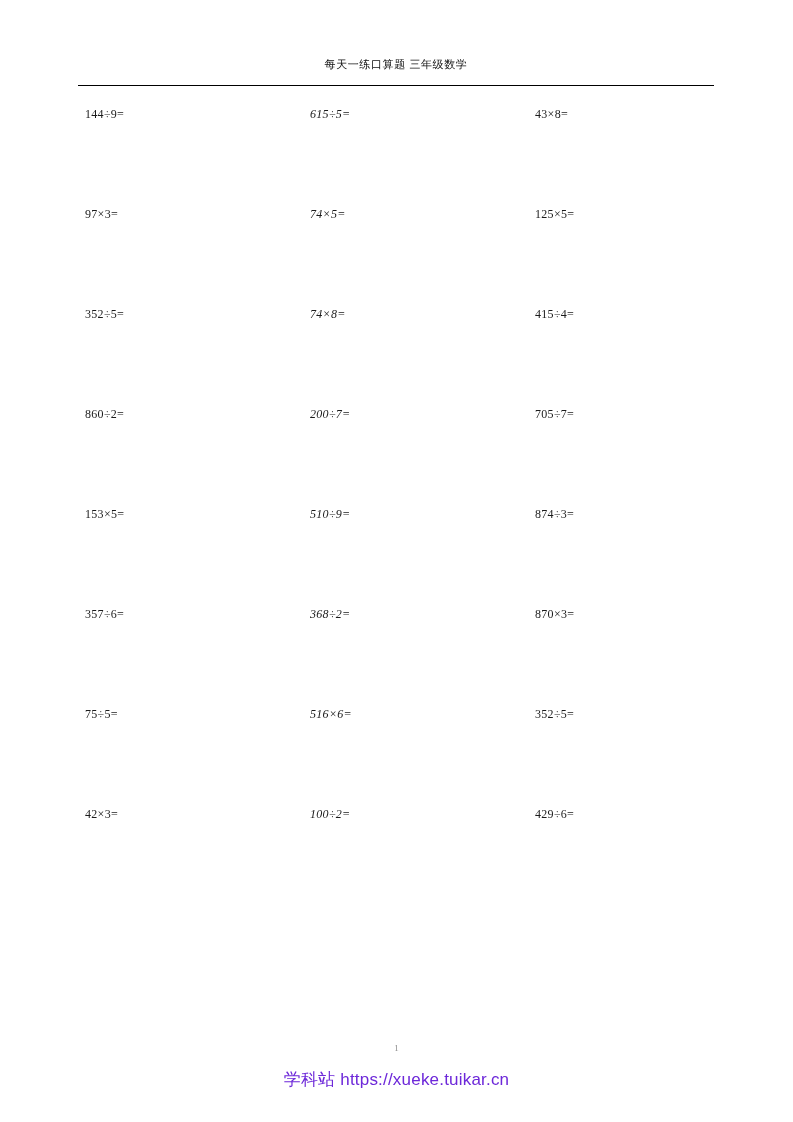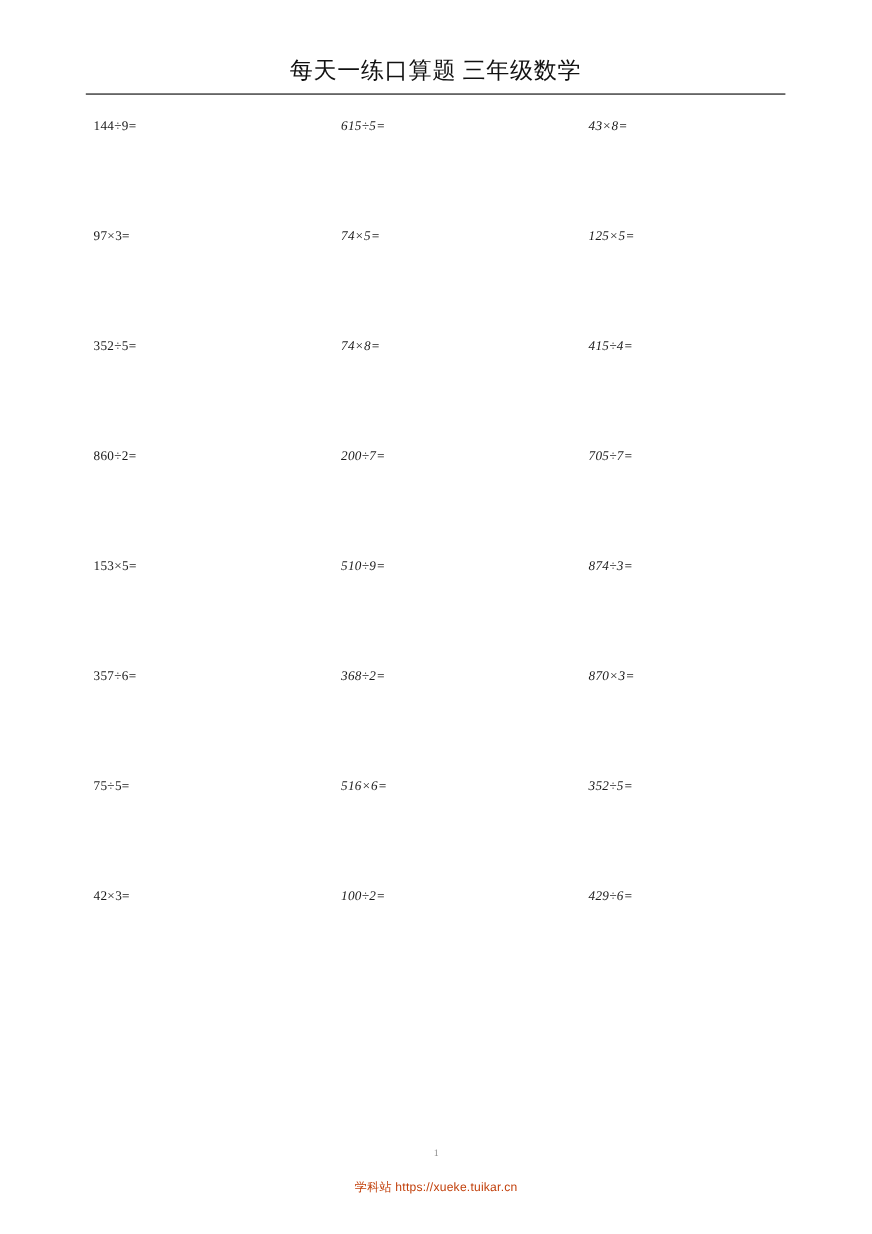--- a/index.html
+++ b/index.html
@@ -23,22 +23,22 @@
 
   
   .header {
     position: absolute;
     left: 78px;
     top: 52px;
     width: 636px;
   }
   .title {
     text-align: center;
-    font-family: Liberation Serif, serif;
-    font-size: 21px;
+    font-family: Liberation Sans, sans-serif;
+    font-size: 11px;
     line-height: 24px;
     letter-spacing: 0.6px;
     color: #111111;
     white-space: nowrap;
   }
   .header-rule {
     position: absolute;
     left: 0;
     top: 33px;
     width: 636px;
@@ -61,21 +61,21 @@
     position: absolute;
     top: 0;
     font-size: 12px;
     line-height: 20px;
     color: #1b1b1b;
     white-space: nowrap;
     font-family: "Liberation Serif", "DejaVu Serif", serif;
   }
   .cell.c0 { left: 7px; }
   .cell.c1 { left: 232px; font-style: italic; }
-  .cell.c2 { left: 457px; font-style: italic; }
+  .cell.c2 { left: 457px; }
 
   .expr {
     display: inline-block;
     letter-spacing: 0.3px;
   }
 
   
   .page-number {
     position: absolute;
     left: 0;
@@ -86,23 +86,23 @@
     line-height: 12px;
     color: #8c8c8c;
     font-family: "Liberation Serif", "DejaVu Serif", serif;
   }
   .watermark {
     position: absolute;
     left: 0;
     right: 0;
     top: 1068px;
     text-align: center;
-    font-size: 11px;
+    font-size: 17px;
     line-height: 24px;
-    color: #c2410c;
+    color: #6d28d9;
     font-family: "Liberation Sans", "DejaVu Sans", sans-serif;
     letter-spacing: 0.2px;
     white-space: nowrap;
   }
 </style>
 </head>
 <body>
 
 <div class="page">
 

